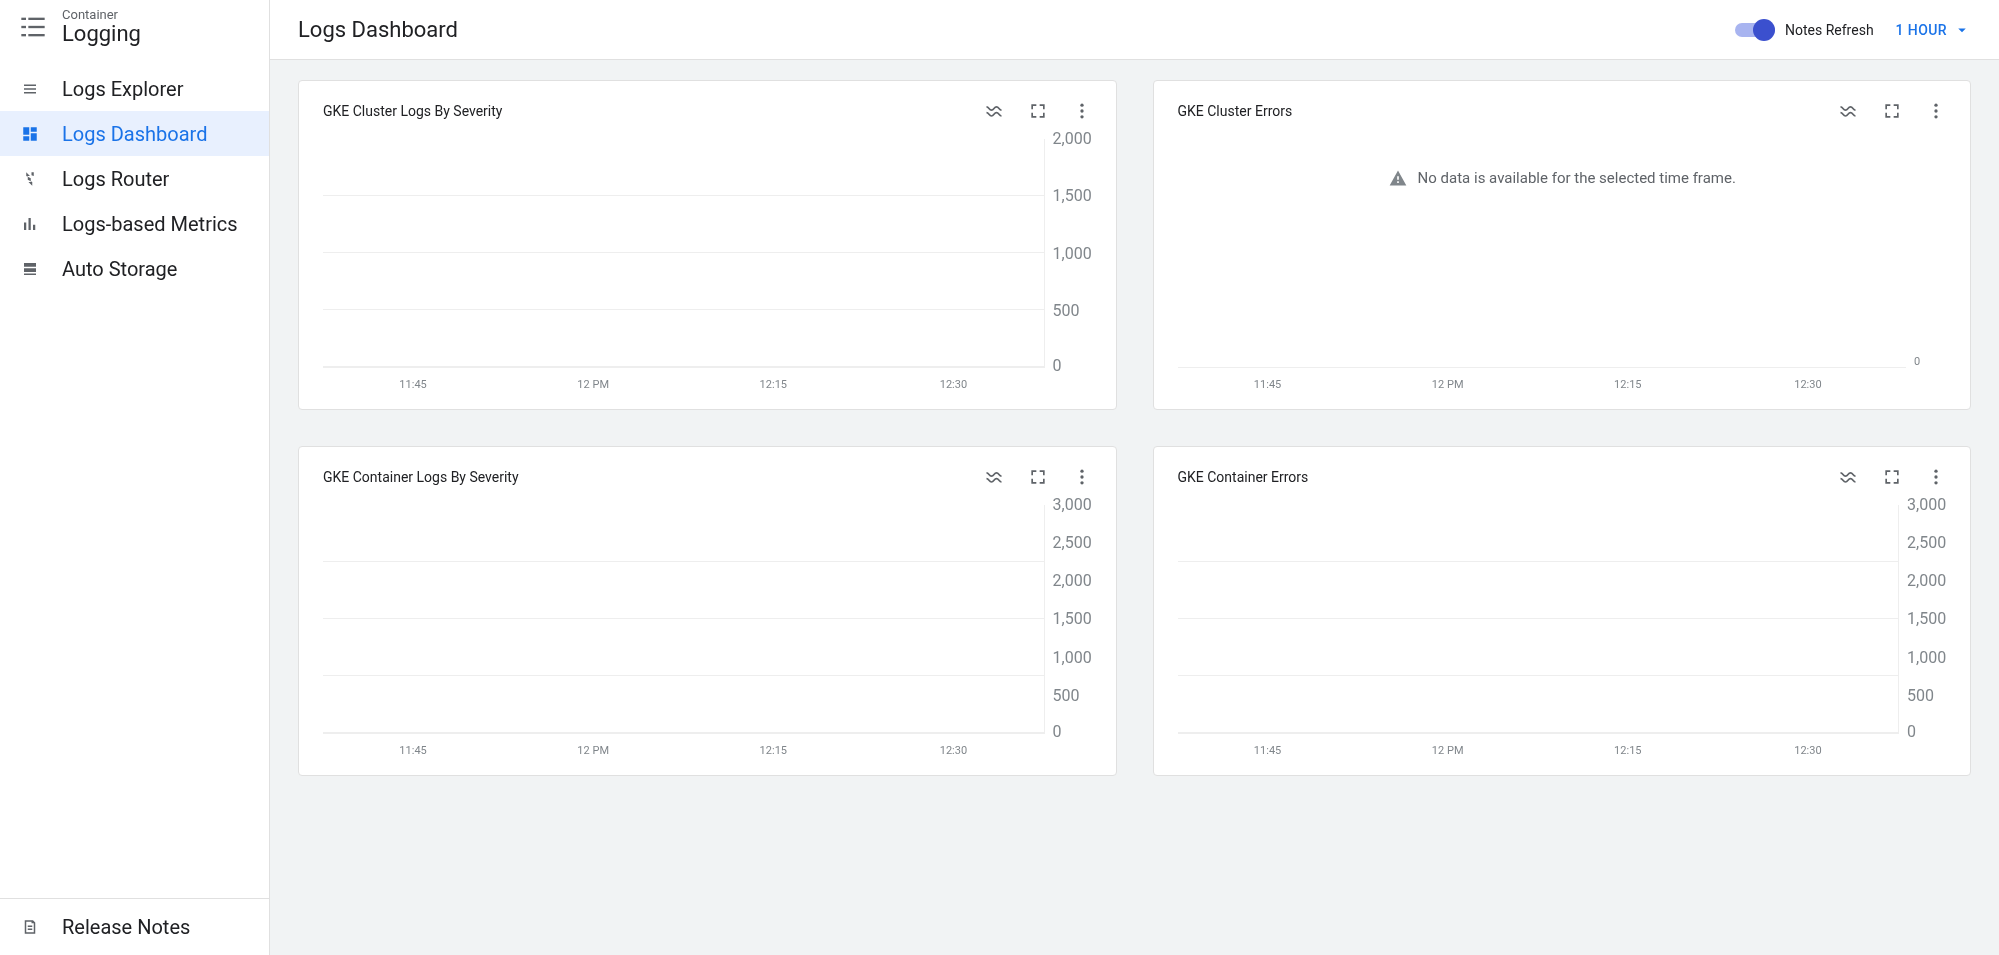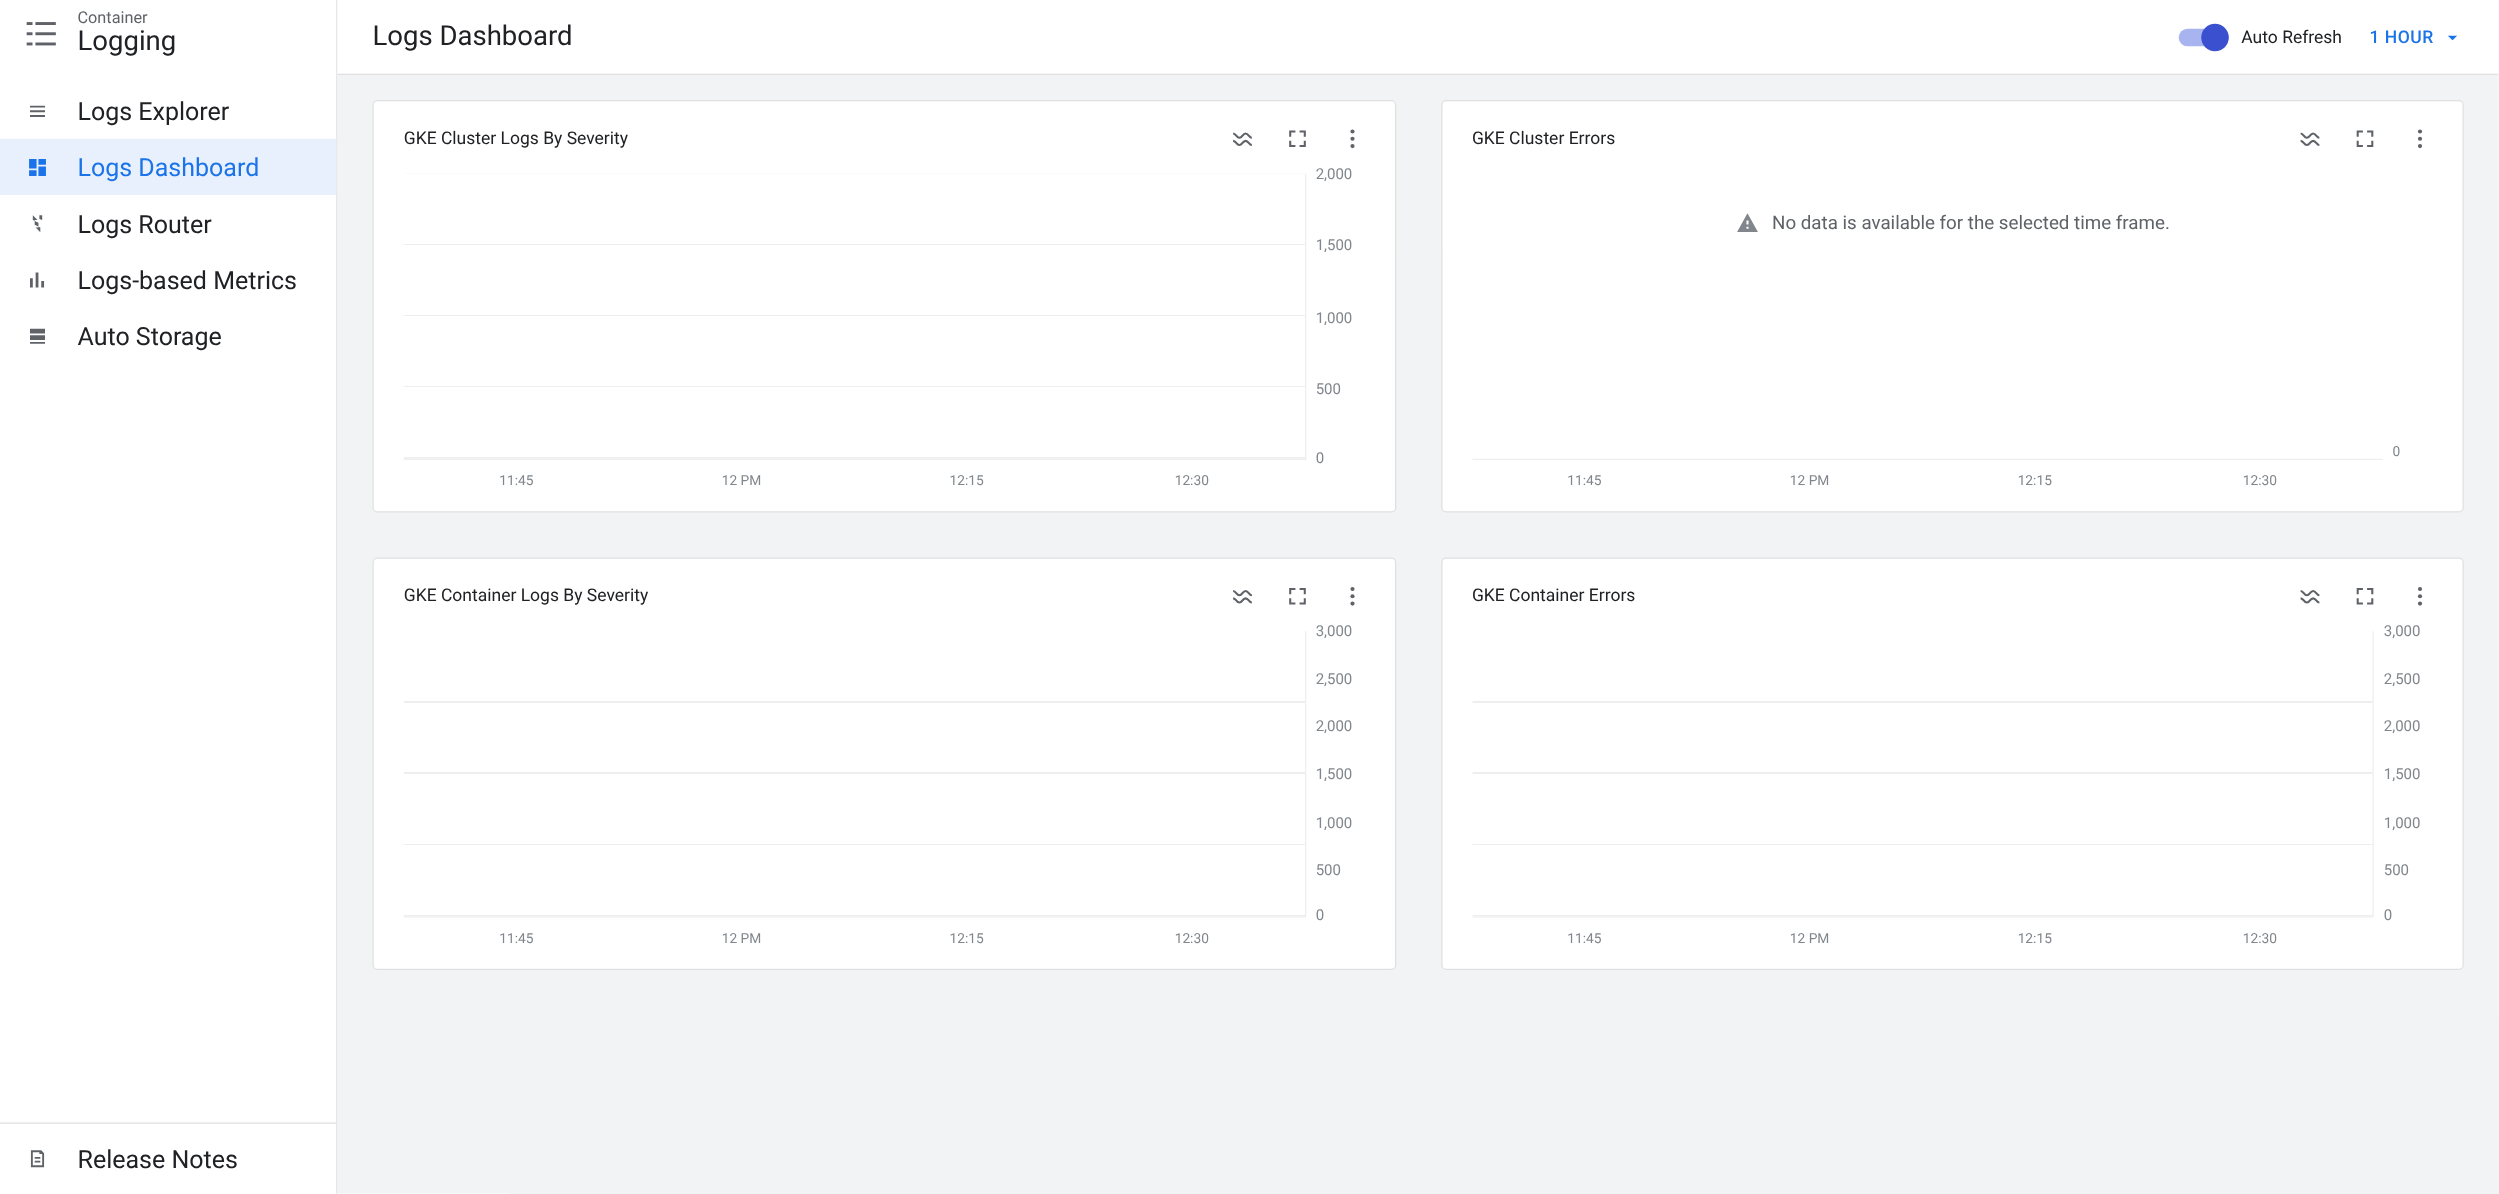--- a/index.html
+++ b/index.html
@@ -158,21 +158,21 @@
   }
   .bar{
     flex:1;
     position:relative;
     display:flex;flex-direction:column;justify-content:flex-end;
   }
   .bar-seg{width:100%;}
   .y-axis{
     width:48px;flex:none;
     display:flex;flex-direction:column;justify-content:space-between;
-    font-size:12px;color:var(--lightmuted);
+    font-size:16px;color:var(--lightmuted);
     padding-left:8px;
     border-left:1px solid var(--chart-grid);
   }
   .y-axis div{line-height:0;white-space:nowrap;}
   .y-axis div:last-child{transform:translateY(-2px);}
   .x-axis{
     display:flex;justify-content:space-between;
     font-size:11px;color:var(--lightmuted);
     padding:10px 48px 0 0;
   }
@@ -275,21 +275,21 @@
   <section class="content">
 
     <div class="topbar">
       <div class="page-title">Logs Dashboard</div>
       <div class="topbar-right">
         <div class="auto-refresh">
           <span class="toggle">
             <span class="toggle-track"></span>
             <span class="toggle-thumb"></span>
           </span>
-          <span class="auto-label">Auto Refresh</span>
+          <span class="auto-label">Notes Refresh</span>
         </div>
         <span class="time-range">
           <span>1 HOUR</span>
           <span>
             <svg viewBox="0 0 24 24" width="18" height="18" fill="#1a73e8">
                 <path d="M7 10l5 5 5-5z"></path>
               </svg>
           </span>
         </span>
       </div>

